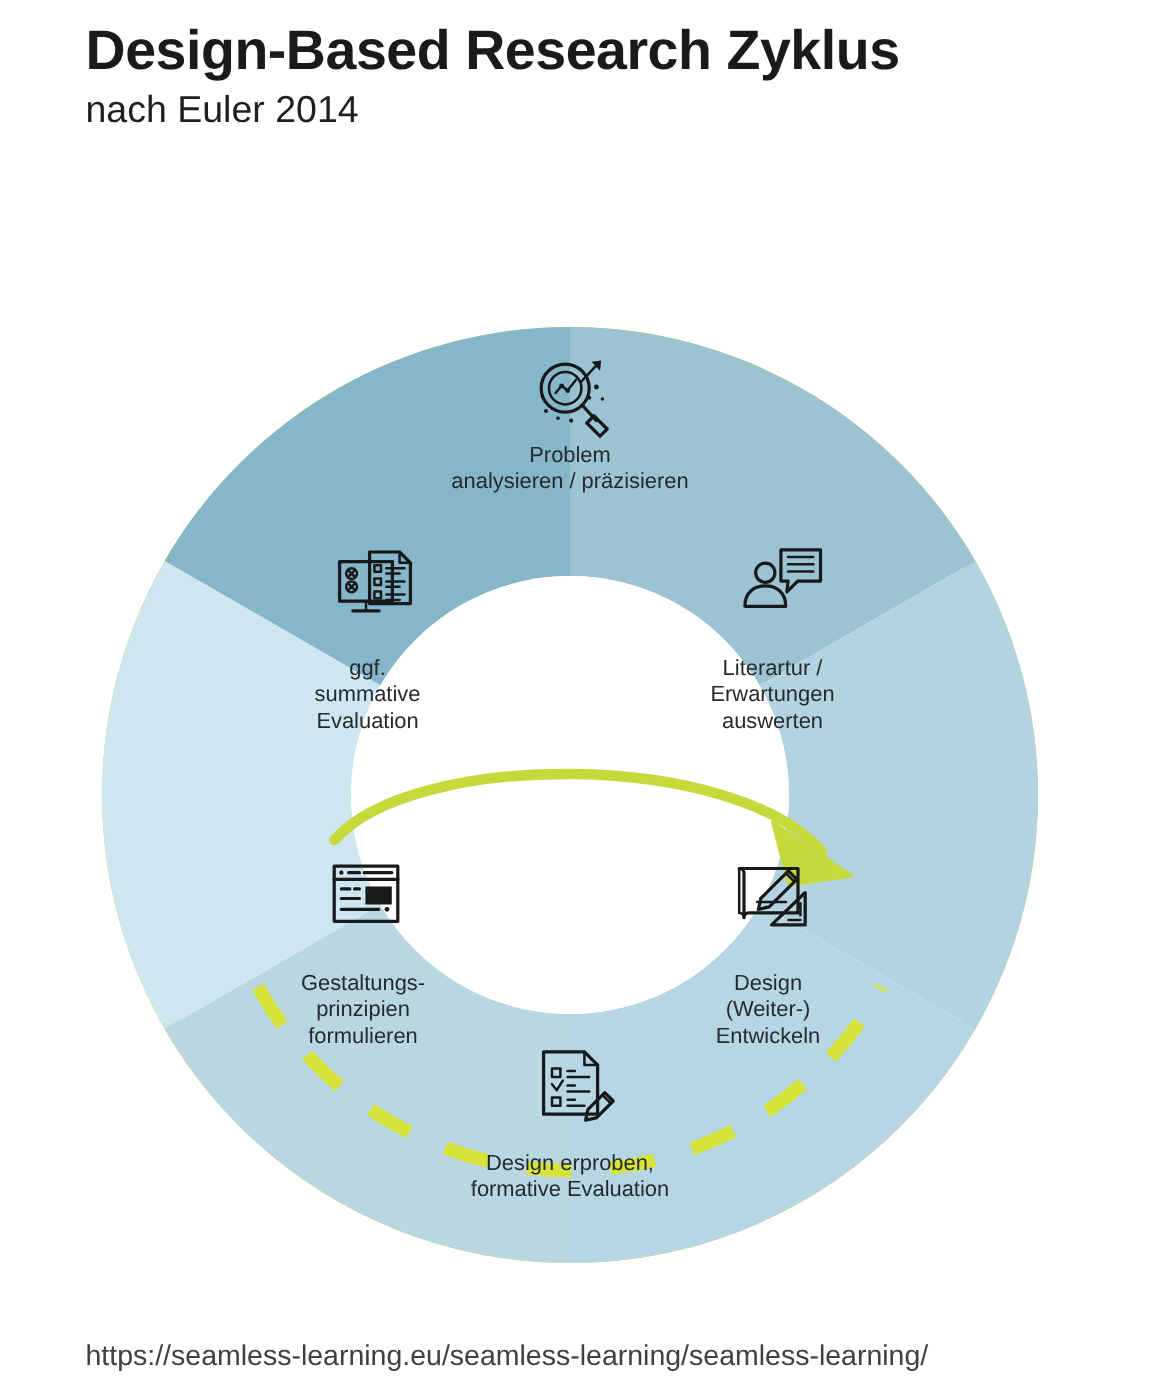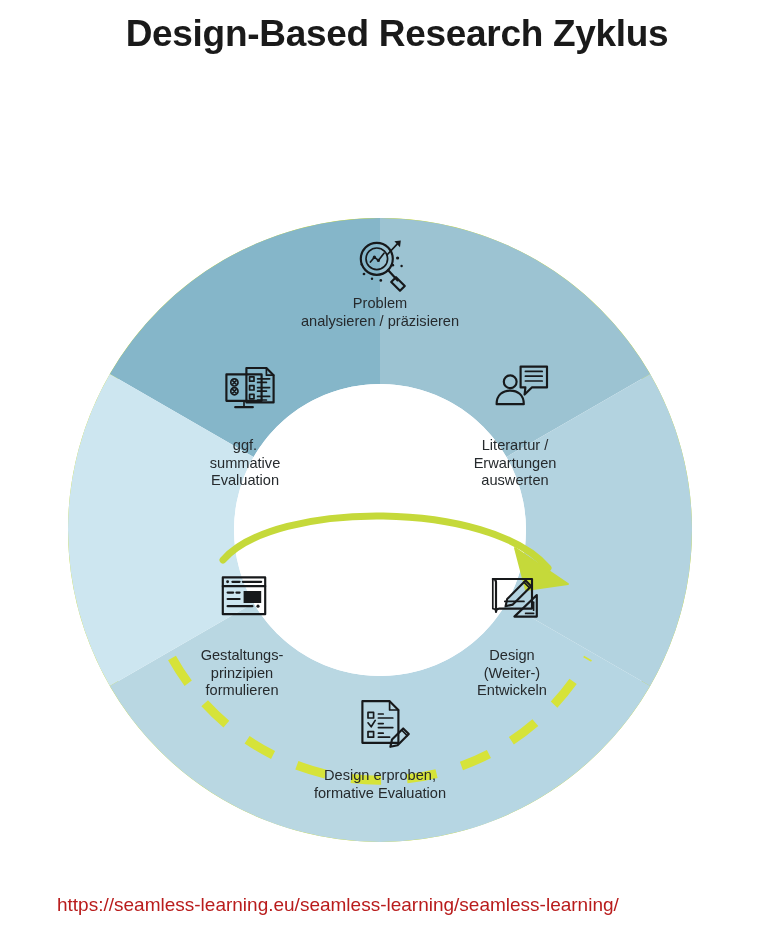--- a/index.html
+++ b/index.html
@@ -12,21 +12,20 @@
     background: #ffffff;
     font-family: "Liberation Sans", sans-serif;
     overflow: hidden;
     position: relative;
   }
   #page {
     position: absolute;
     left: 0; top: 0;
     width: 768px;
     height: 933px;
-    text-align: center;
   }
   .title-block {
     position: absolute;
     left: 57px;
     top: 14px;
     width: 680px;
   }
   .title-main {
     font-size: 37px;
     font-weight: bold;
@@ -42,21 +41,21 @@
     color: #1f1f1f;
     line-height: 1.15;
     margin: 4px 0 0 0;
     white-space: nowrap;
   }
   .footer-url {
     position: absolute;
     left: 57px;
     top: 894px;
     font-size: 19px;
-    color: #b91c1c;
+    color: #404040;
     white-space: nowrap;
   }
   #wheel-wrap {
     position: absolute;
     left: 60px;
     top: 210px;
     width: 640px;
     height: 640px;
   }
   svg.wheel {
@@ -88,20 +87,21 @@
     stroke: none;
   }
 </style>
 </head>
 <body>
 
 <div id="page">
 
   <div class="title-block">
     <h1 class="title-main">Design-Based Research Zyklus</h1>
+    <div class="title-sub">nach Euler 2014</div>
   </div>
 
   <div id="wheel-wrap">
     <svg class="wheel" viewBox="0 0 640 640" xmlns="http://www.w3.org/2000/svg">
 
       <circle id="ring-border" cx="320" cy="320" r="307" fill="none" stroke="#cfdd2e" stroke-width="10"></circle>
 
       <g id="segments">
           <path d="M 49.80 164.00 A 312 312 0 0 1 320.00 8.00 L 320.00 174.00 A 146 146 0 0 0 193.56 247.00 Z" fill="#85b6c9"></path>
           <path d="M 320.00 8.00 A 312 312 0 0 1 590.20 164.00 L 446.44 247.00 A 146 146 0 0 0 320.00 174.00 Z" fill="#9cc3d2"></path>

